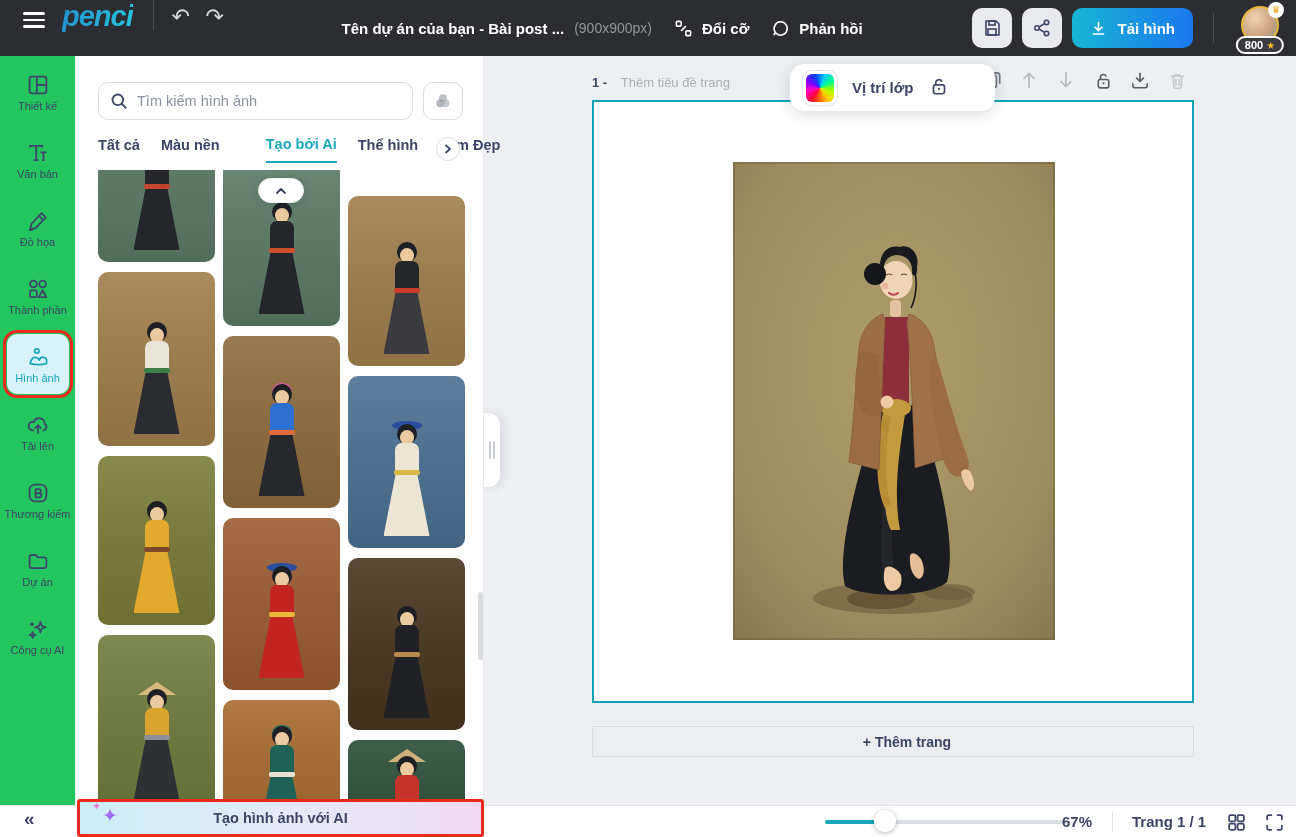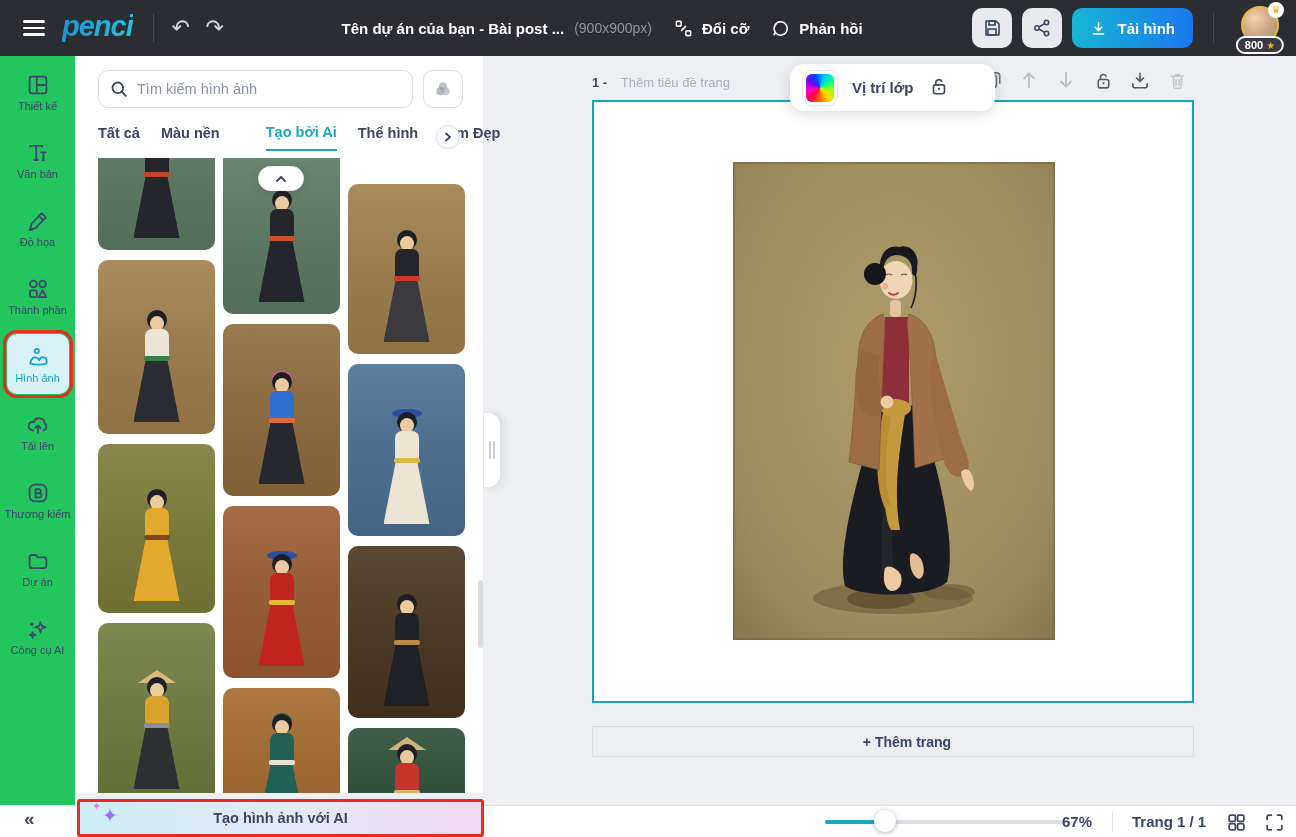--- a/index.html
+++ b/index.html
@@ -4,21 +4,21 @@
 <style>
   :root{
     --accent:#1ba8bc; --annot:#ea2a1f; --dl1:#17b5d2; --dl2:#1b78f0; --cborder:#12a5ba;
     --ink:#3d4566; --muted:#8e939e; --panelborder:#e8eaee;
   }
   *{box-sizing:border-box;margin:0;padding:0;font-family:"Liberation Sans","DejaVu Sans",sans-serif;}
   html,body{background:#d9dbdf;}
   #app{position:relative;width:1296px;height:837px;background:#edeff2;overflow:hidden;}
 
   
-  .header{position:absolute;left:0;top:0;width:1296px;height:56px;background:#2c2c33;display:flex;align-items:center;padding:0 14px;z-index:30;}
+  .header{position:absolute;left:0;top:0;width:1296px;height:56px;background:#2c2c33;display:flex;padding:0 14px;z-index:30;}
   .hbtn{background:none;border:none;cursor:pointer;display:flex;align-items:center;justify-content:center;}
   .burger{width:40px;height:40px;flex-direction:column;gap:4px;}
   .burger i{display:block;width:22px;height:2.6px;background:#fff;border-radius:2px;}
   .logo{font-size:29px;font-weight:800;font-style:italic;letter-spacing:-1px;background:linear-gradient(90deg,#2194cf,#27c3dd);-webkit-background-clip:text;background-clip:text;color:transparent;margin:0 10px 4px 8px;}
   .hdiv{width:1px;height:30px;background:#4a4a52;margin:0 10px;}
   .glyphbtn{color:#d3d6dc;font-size:22px;width:34px;height:34px;}
   .hcenter{display:flex;align-items:center;gap:22px;margin:0 auto;}
   .htitle{color:#fff;font-size:15px;font-weight:600;}
   .hsize{color:var(--muted);font-size:14px;margin-left:-12px;}
   .hmini{display:flex;align-items:center;gap:9px;color:#fff;font-size:15px;font-weight:600;background:none;border:none;cursor:pointer;}
@@ -34,21 +34,21 @@
   
   .sidebar{position:absolute;left:0;top:56px;width:76px;height:749px;background:#22c55e;border-right:1px solid #eceef1;padding-top:6px;z-index:10;}
   .sitem{width:62px;height:60px;margin:0 auto 8px;border-radius:10px;display:flex;flex-direction:column;align-items:center;justify-content:center;gap:3px;cursor:pointer;color:#3f466b;background:none;border:none;}
   .sitem .slabel{font-size:11px;color:#3d4566;white-space:nowrap;}
   .sitem svg{stroke:#3f466b;}
   .sitem.active{background:#d9f2f7;outline:3px solid var(--annot);outline-offset:1px;}
   .sitem.active .slabel{color:var(--accent);}
   .sitem.active svg{stroke:var(--accent);}
 
   
-  .panel{position:absolute;left:76px;top:44px;width:408px;height:749px;background:#fff;border-right:1px solid var(--panelborder);z-index:9;}
+  .panel{position:absolute;left:76px;top:56px;width:408px;height:749px;background:#fff;border-right:1px solid var(--panelborder);z-index:9;}
   .search{position:absolute;left:22px;top:26px;width:315px;height:38px;border:1px solid #d9dce1;border-radius:10px;display:flex;align-items:center;padding:0 10px;gap:8px;}
   .search input{border:none;outline:none;flex:1;font-size:14.5px;color:var(--ink);background:transparent;}
   .search input::placeholder{color:#8a91a0;}
   .filterbtn{position:absolute;left:347px;top:26px;width:40px;height:38px;border:1px solid #d9dce1;border-radius:10px;background:#fff;cursor:pointer;display:flex;align-items:center;justify-content:center;}
   .tabs{position:absolute;left:22px;top:80px;display:flex;gap:21px;align-items:center;}
   .tab{font-size:14.5px;color:#3d4566;font-weight:600;padding-bottom:9px;cursor:pointer;white-space:nowrap;}
   .tab.active{color:var(--accent);border-bottom:2.5px solid var(--accent);margin-left:25px;}
   .tabmore{position:absolute;left:360px;top:81px;width:24px;height:24px;border-radius:50%;border:1px solid #d9dce1;background:#fff;cursor:pointer;display:flex;align-items:center;justify-content:center;}
   .grid{position:absolute;left:22px;top:114px;width:367px;height:635px;overflow:hidden;display:flex;gap:8px;}
   .grid-col{width:117px;display:flex;flex-direction:column;flex:none;}

